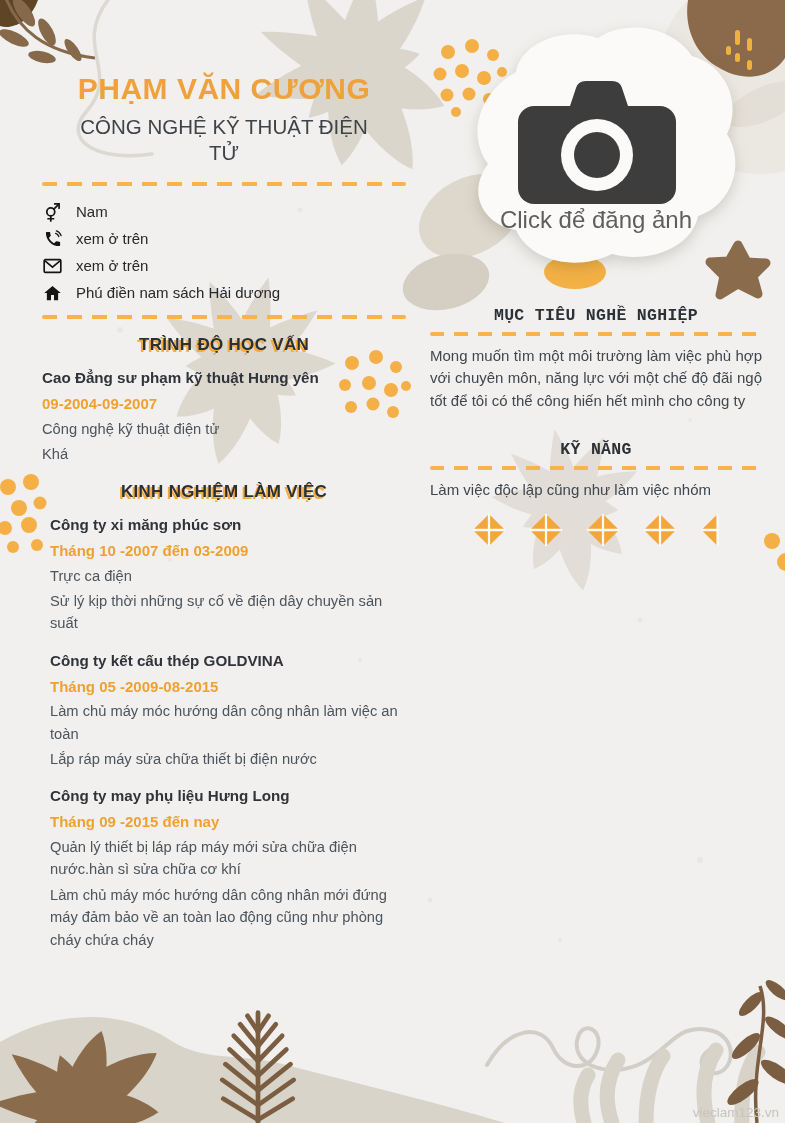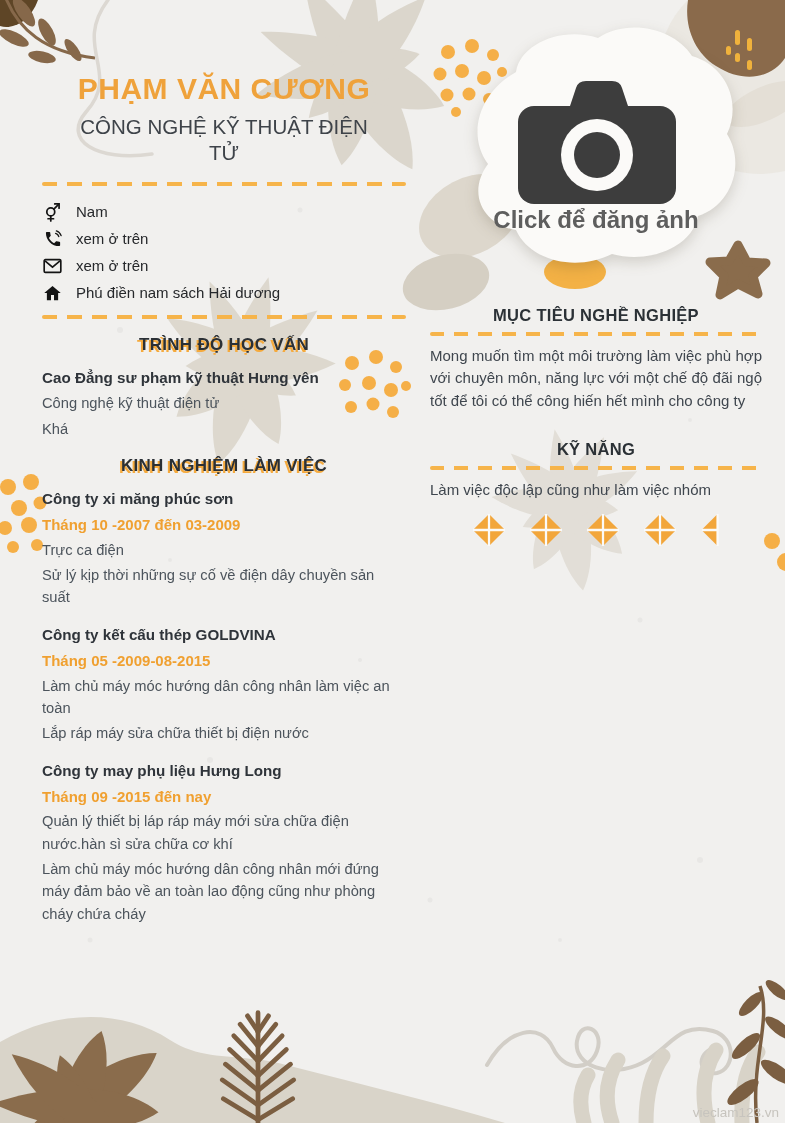--- a/index.html
+++ b/index.html
@@ -31,36 +31,36 @@
   
   .contact{margin-top:12px;font-size:15px;color:#26282B;}
   .crow{display:flex;align-items:center;min-height:27px;}
   .citem{display:flex;align-items:center;}
   .citem .ic{width:21px;margin-right:13px;display:flex;align-items:center;justify-content:center;flex:0 0 21px;}
   .cell1{width:203px;}
 
   
   .lhead{margin-top:16px;text-align:center;font-size:17px;font-weight:700;color:#2B3035;
          letter-spacing:.3px;text-shadow:-2px 2px 0 #F5AA3D;}
-  .rhead{margin-top:14px;text-align:center;font-size:16.5px;font-weight:700;color:#2B3136;letter-spacing:.3px;}
+  .rhead{margin-top:14px;text-align:center;font-size:16.5px;font-weight:700;color:#2B3136;letter-spacing:.3px;font-family:Liberation Mono, monospace;}
 
   
   .edu{margin-top:12px;}
   .entry-title{font-size:15.2px;font-weight:700;color:#2F343A;line-height:1.45;}
   .entry-period{font-size:15px;font-weight:700;color:#F0A030;margin-top:4px;line-height:1.45;}
   .entry-line{font-size:14.7px;color:#4C545C;line-height:1.52;margin-top:3px;}
   .jobs{margin-top:12px;}
-  .job{margin-bottom:15px;}
+  .job{margin-bottom:15px;margin-left:8px;}
 
   
   .photoWrap{position:relative;height:292px;}
   .blob{position:absolute;left:-10px;top:12px;filter:drop-shadow(0 5px 7px rgba(60,50,30,.18));}
   .cam{position:absolute;left:50%;top:72px;transform:translateX(-50%);}
   .photo-label{position:absolute;top:206px;left:0;width:100%;text-align:center;
-        font-size:24px;color:#5E5E5E;font-weight:bold;}
+        font-size:24px;color:#5E5E5E;}
   .photoWrap{cursor:pointer;}
 
   .obj-text{margin-top:9px;font-size:15px;color:#3F464E;line-height:1.53;text-align:justify;}
   .skills-head{margin-top:27px;}
   .skill-name{margin-top:11px;font-size:15px;color:#3F464E;}
   .meter{margin-top:15px;display:flex;justify-content:center;align-items:center;gap:23px;}
   .meter svg{display:block;}
 
   .watermark{position:absolute;right:6px;bottom:3px;z-index:3;font-size:13.5px;color:#C7C4BE;text-align:right;}
 </style>
@@ -262,20 +262,21 @@
           <span>Phú điền nam sách Hải dương</span>
         </div>
       </div>
     </div>
 
     <div class="dash d2"></div>
 
     <div class="lhead">TRÌNH ĐỘ HỌC VẤN</div>
     <div class="edu">
       <div class="entry-title">Cao Đẳng sư phạm kỹ thuật Hưng yên</div>
+      <div class="entry-period">09-2004-09-2007</div>
       <div class="entry-line">Công nghệ kỹ thuật điện tử</div>
       <div class="entry-line">Khá</div>
     </div>
 
     <div class="lhead">KINH NGHIỆM LÀM VIỆC</div>
     <div class="jobs">
       <div class="job">
         <div class="entry-title">Công ty xi măng phúc sơn</div>
         <div class="entry-period">Tháng 10 -2007 đến 03-2009</div>
         <div class="entry-line">Trực ca điện</div>

